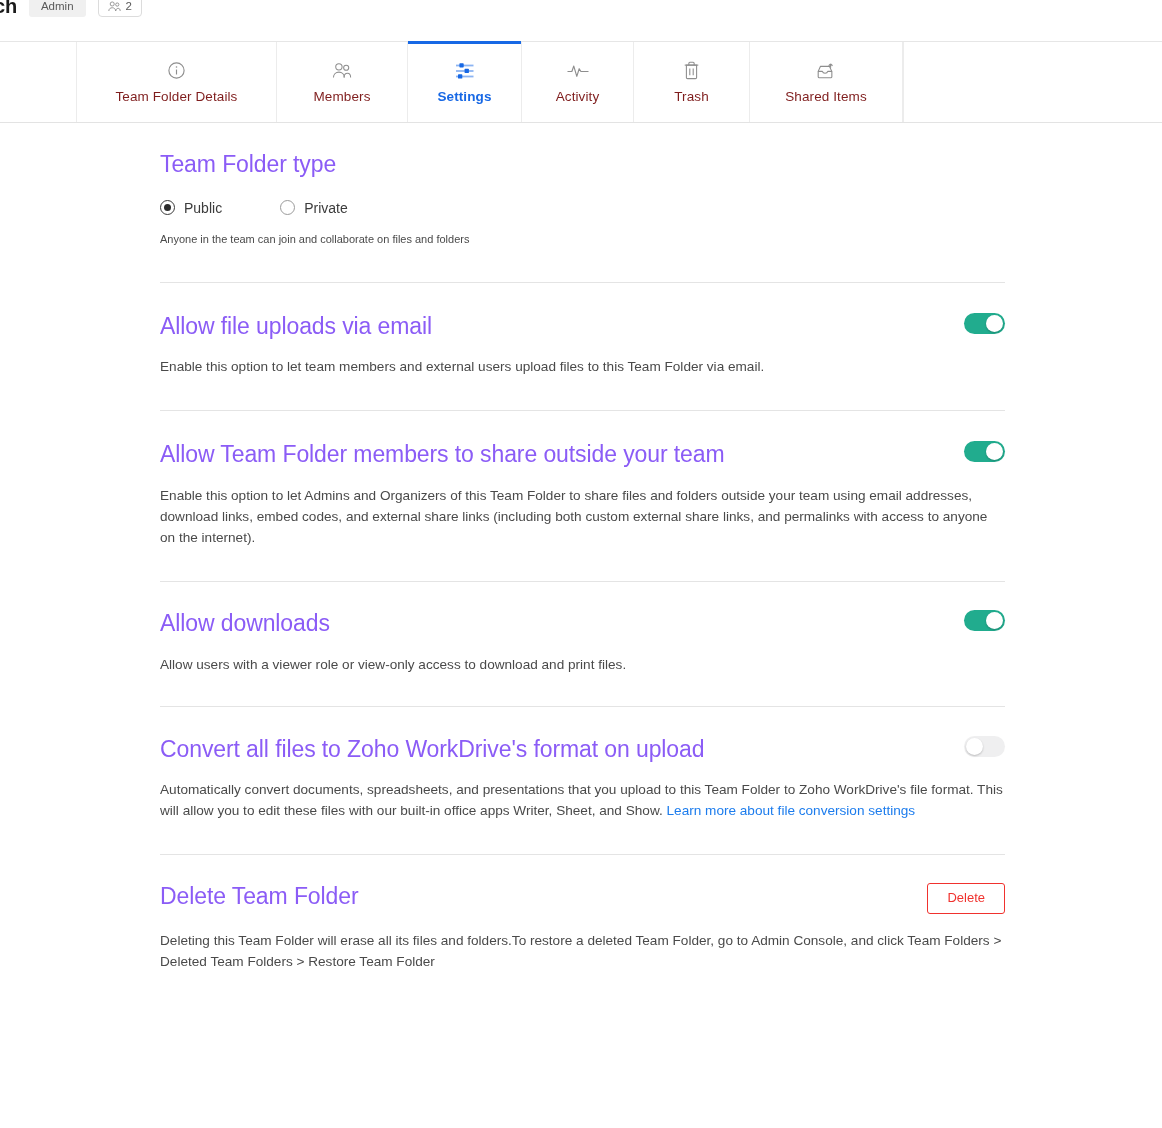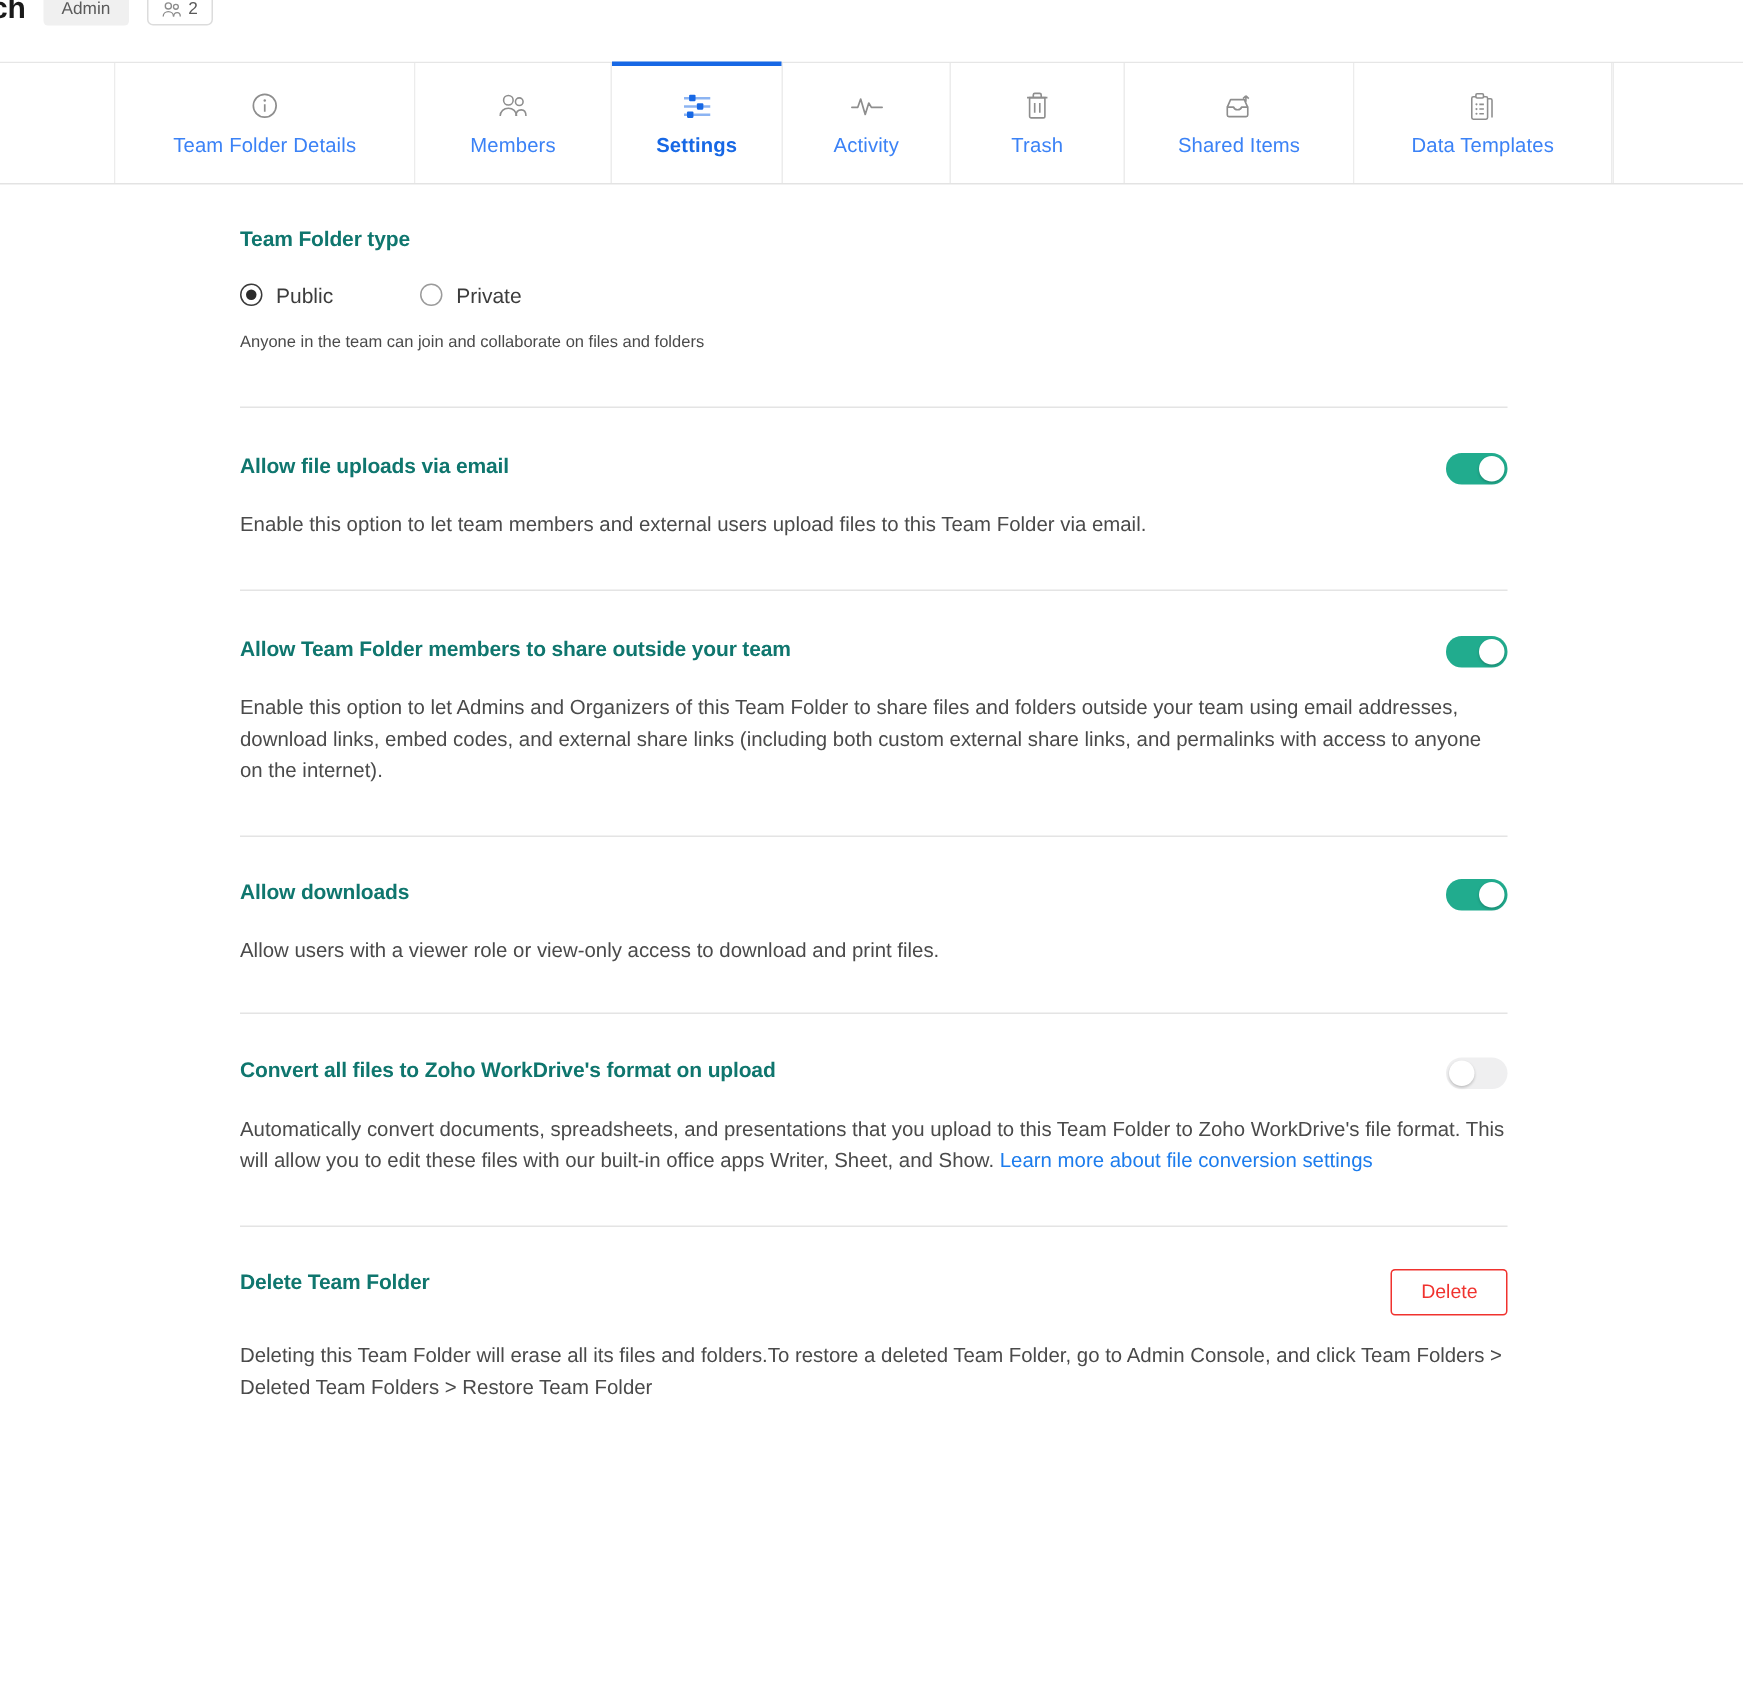--- a/index.html
+++ b/index.html
@@ -82,21 +82,21 @@
   }
   .tab .tab-ico {
     height: 20px;
     display: flex;
     align-items: center;
     justify-content: center;
     color: #8e8e8e;
   }
   .tab .tab-label {
     font-size: 13.5px;
-    color: #3b82f6;
+    color: #7f1d1d;
     white-space: nowrap;
     letter-spacing: 0.1px;
   }
   .tab.active { border-right-color: #ececec; }
   .tab.active::before {
     content: "";
     position: absolute;
     left: 0; right: 0; top: -1px;
     height: 3px;
     background: #1768e5;
@@ -129,23 +129,23 @@
     height: 1px;
     background: #e4e4e4;
   }
 
   .sec-head {
     display: flex;
     align-items: flex-start;
     justify-content: space-between;
   }
   .sec-title {
-    font-size: 14px;
-    font-weight: 700;
-    color: #0f766e;
+    font-size: 23px;
+    font-weight: 400;
+    color: #8b5cf6;
     letter-spacing: -0.1px;
     line-height: 1.2;
   }
   .sec-desc {
     font-size: 13.6px;
     color: #4a4a4a;
     line-height: 1.55;
     margin-top: 16px;
     max-width: 845px;
   }
@@ -317,36 +317,20 @@
     <span class="tab-ico">
       <svg width="21" height="18" viewBox="0 0 22 18" fill="none" stroke="currentColor" stroke-width="1.15" stroke-linejoin="round">
         <path d="M2.3 9.4L4.6 4.2h9.6l2.3 5.2"></path>
         <path d="M2.3 9.4v5.6c0 .6.5 1.1 1.1 1.1h12.1c.6 0 1.1-.5 1.1-1.1V9.4h-4.3c-.3 1.2-1.2 1.9-2.8 1.9s-2.5-.7-2.8-1.9H2.3z"></path>
         <path d="M15.3 5.6V1.5M15.3 1.5l-2 2M15.3 1.5l2 2"></path>
       </svg>
     </span>
     <span class="tab-label">Shared Items</span>
   </div>
 
-  <div class="tab tab-w7">
-    <span class="tab-ico">
-      <svg width="19" height="20" viewBox="0 0 20 21" fill="none" stroke="currentColor" stroke-width="1.1" stroke-linejoin="round">
-        <path d="M5.2 3.6H3.4c-.6 0-1.1.5-1.1 1.1v13.6c0 .6.5 1.1 1.1 1.1h8.9c.6 0 1.1-.5 1.1-1.1V4.7c0-.6-.5-1.1-1.1-1.1h-1.8"></path>
-        <rect x="5.2" y="1.6" width="5.3" height="2.9" rx=".8"></rect>
-        <path d="M13.4 5.1h2c.6 0 1.1.5 1.1 1.1v12"></path>
-        <circle cx="5.6" cy="9" r=".75" fill="currentColor" stroke="none"></circle>
-        <line x1="7.6" y1="9" x2="10.8" y2="9"></line>
-        <circle cx="5.6" cy="12.3" r=".75" fill="currentColor" stroke="none"></circle>
-        <line x1="7.6" y1="12.3" x2="10.8" y2="12.3"></line>
-        <circle cx="5.6" cy="15.6" r=".75" fill="currentColor" stroke="none"></circle>
-        <line x1="7.6" y1="15.6" x2="10.8" y2="15.6"></line>
-      </svg>
-    </span>
-    <span class="tab-label">Data Templates</span>
-  </div>
 
   <div class="tab-spacer-right"></div>
 </div>
 
 <div class="content">
 
   <div class="section">
     <div class="sec-inner" style="padding-top:28px;">
       <div class="sec-title">Team Folder type</div>
       <div class="radio-row">

